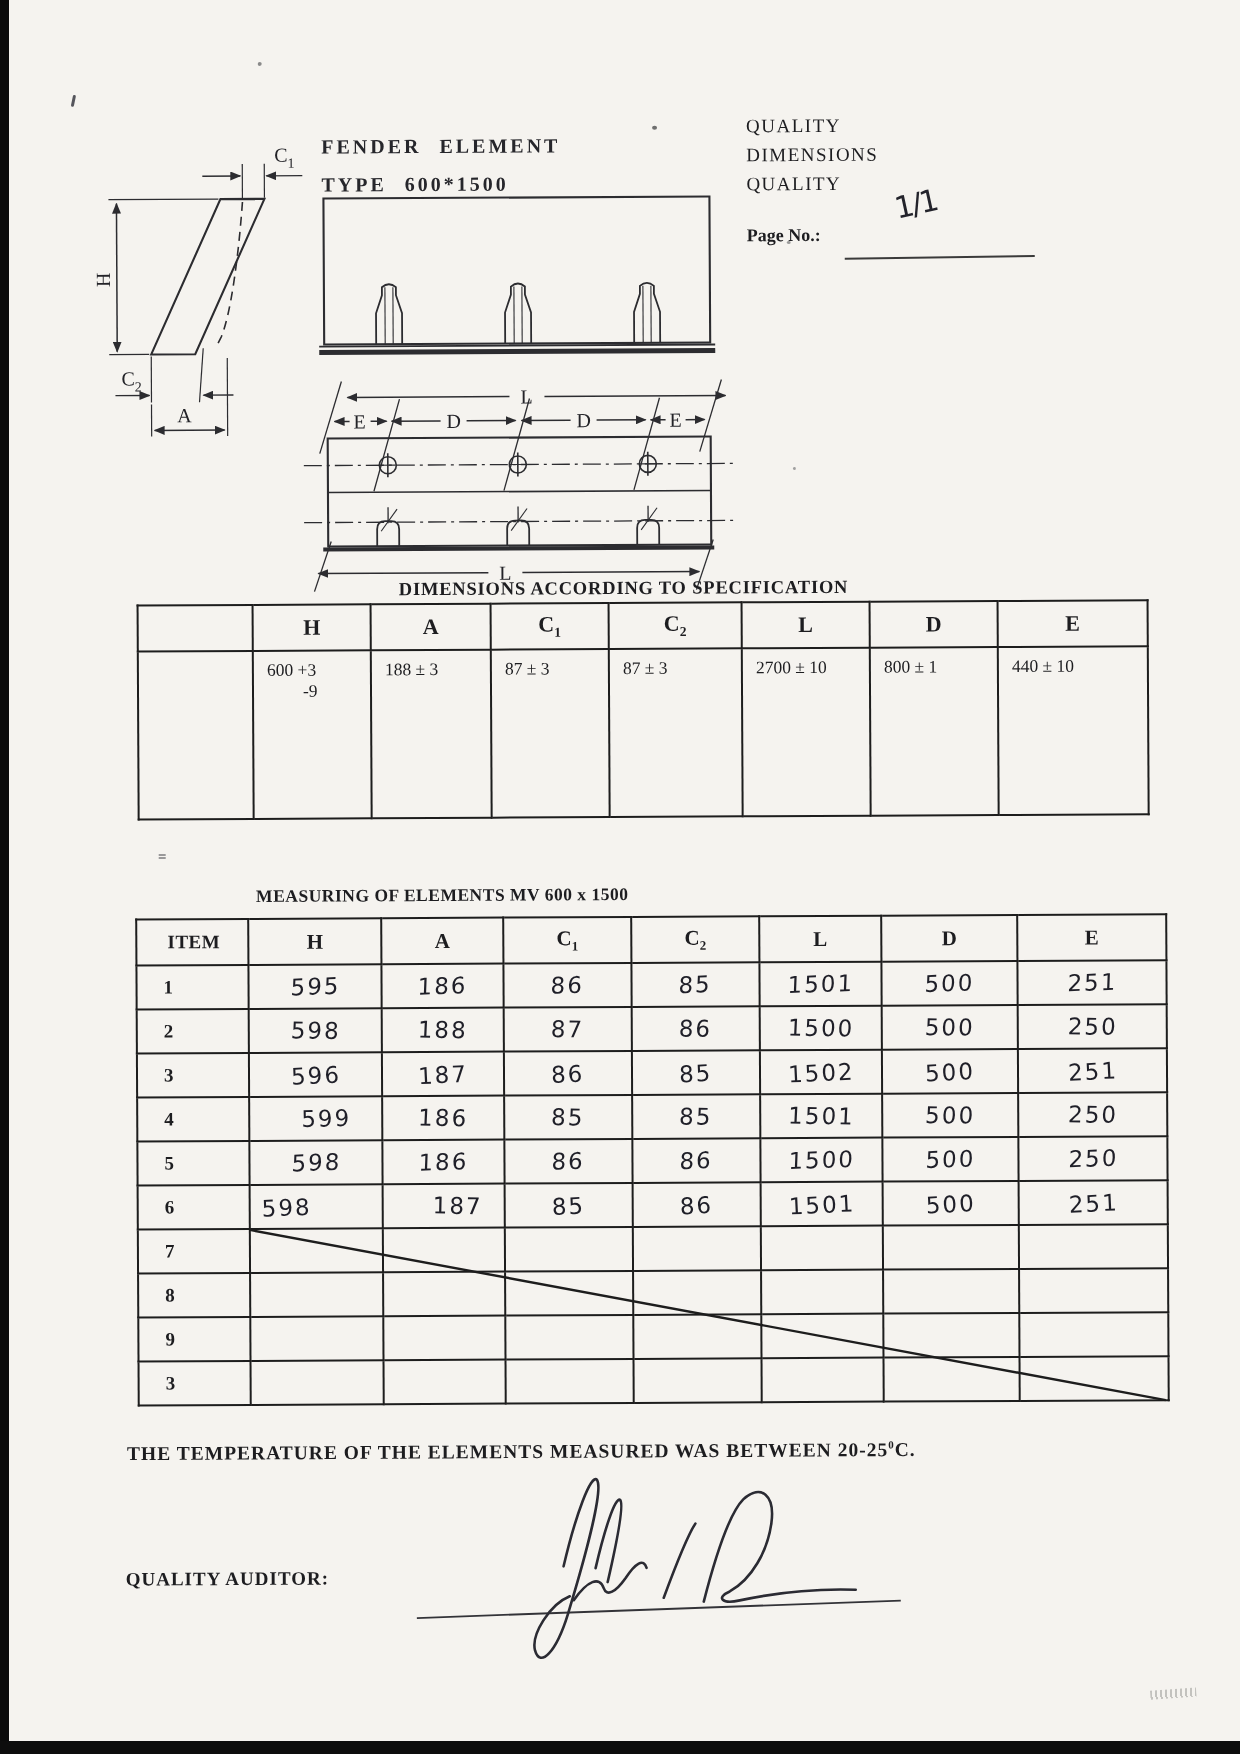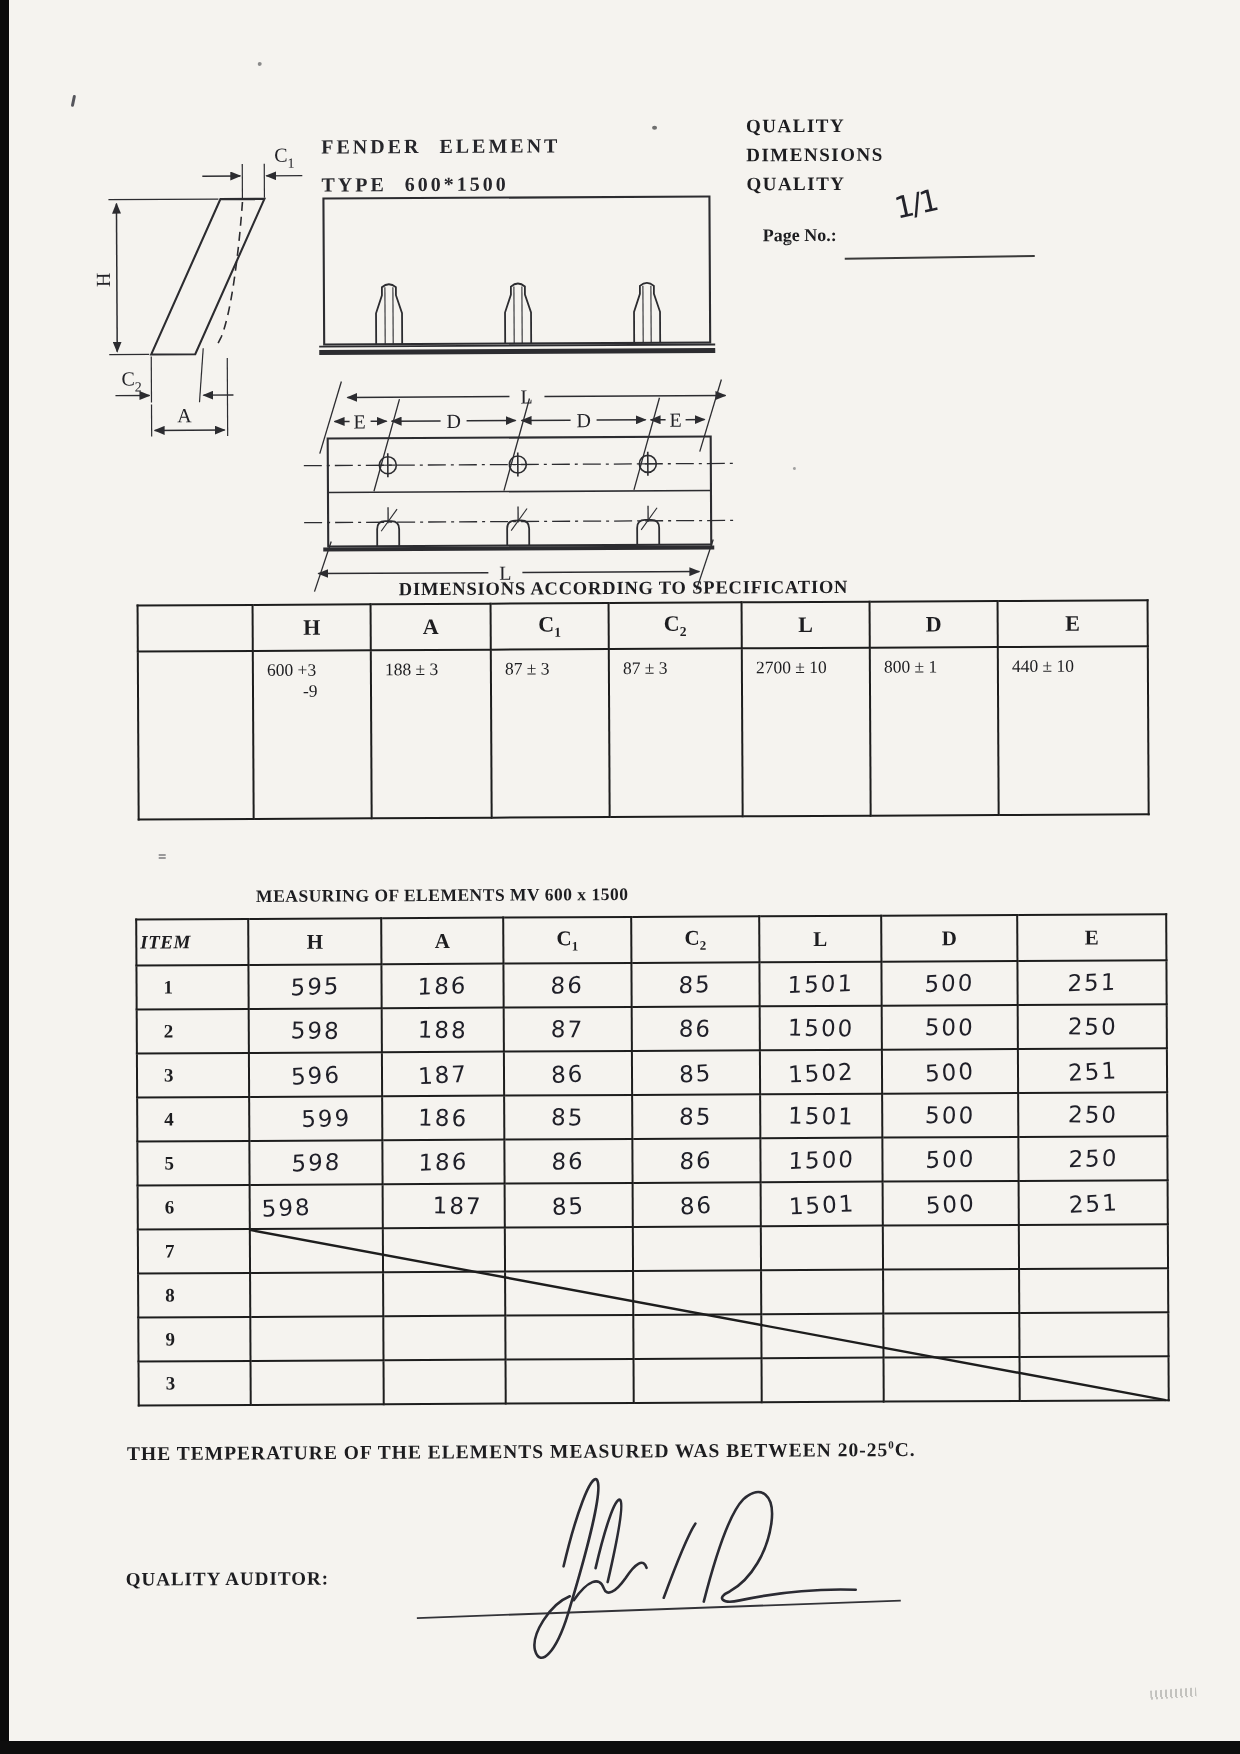--- a/index.html
+++ b/index.html
@@ -6,22 +6,22 @@
   #page{position:relative;width:1240px;height:1754px;background:#f5f3ef;overflow:hidden;
         font-family:"Liberation Serif","DejaVu Serif",serif;color:#1d1d20;}
   #sheet{position:absolute;inset:0;transform:rotate(-0.3deg);transform-origin:620px 880px;}
   .abs{position:absolute;}
   
   .edge-left{position:absolute;left:0;top:0;width:9px;height:100%;background:#0b0b0b;z-index:9;}
   .edge-bottom{position:absolute;left:0;bottom:0;width:100%;height:13px;background:#0d0d0d;z-index:9;}
 
   
   .doc-type{left:325px;top:126px;font-weight:bold;font-size:20px;letter-spacing:3px;word-spacing:10px;line-height:38px;color:#26262b;}
-  .records-title{left:750px;top:112px;font-weight:bold;font-size:19px;letter-spacing:1.5px;line-height:29px;}
-  .pageno-label{left:750px;top:226px;font-weight:bold;font-size:18px;margin-left:16px;}
+  .records-title{left:750px;top:112px;font-weight:normal;font-size:19px;letter-spacing:1.5px;line-height:29px;}
+  .pageno-label{left:750px;top:226px;font-weight:bold;font-size:18px;}
   .pageno-line{left:848px;top:258px;width:190px;height:2px;background:#3a3a3a;transform:rotate(-0.5deg);}
   .hand{font-family:"DejaVu Sans",sans-serif;color:#23232b;}
   .pageno-value{left:898px;top:188px;font-size:30px;transform:rotate(-12deg);letter-spacing:-2px;}
 
   
   .spec-title{left:300px;top:578px;width:650px;text-align:center;font-weight:bold;font-size:18.5px;letter-spacing:0.8px;}
   .dtable{border-collapse:collapse;table-layout:fixed;}
   .dtable th,.dtable td{border:2.2px solid #1d1d1d;padding:0;}
   .spec-tbl{left:138px;top:602px;}
   .spec-tbl th{height:44px;font-size:22px;font-weight:600;text-align:center;vertical-align:middle;}
@@ -29,21 +29,21 @@
   .spec-tbl td .second{padding-left:36px;}
   sub{font-size:0.62em;}
 
   
   .stray{left:158px;top:846px;font-size:15px;font-weight:bold;color:#44444a;}
 
   
   .meas-title{left:256px;top:884px;font-weight:bold;font-size:17.5px;letter-spacing:0.5px;}
   .meas-tbl{left:135px;top:916px;}
   .meas-tbl th{height:44px;font-size:21px;font-weight:600;text-align:center;vertical-align:middle;}
-  .meas-tbl th:first-child{text-align:left;padding-left:3px;font-size:19px;letter-spacing:0.5px;font-style:italic;}
+  .meas-tbl th:first-child{text-align:center;padding-left:3px;font-size:19px;letter-spacing:0.5px;}
   .meas-tbl td{height:42px;text-align:center;vertical-align:middle;}
   .meas-tbl td.item-cell{text-align:left;padding-left:26px;font-size:19px;font-weight:600;}
   .hv{display:inline-block;font-family:"DejaVu Sans",sans-serif;font-size:23px;color:#1f1f28;
       letter-spacing:2px;transform:rotate(-1.5deg) skewX(-4deg);}
   .meas-tbl tr:nth-child(2n) .hv{transform:rotate(1deg) skewX(-2deg);}
   .meas-tbl tr:nth-child(3n) .hv{transform:rotate(-2.5deg) translateY(1px);}
   .meas-tbl tr:nth-child(6) td:nth-child(2) .hv{transform:rotate(-2deg) translateX(-30px);}
   .meas-tbl tr:nth-child(6) td:nth-child(3) .hv{transform:translateX(14px) rotate(1.5deg);}
   .meas-tbl tr:nth-child(4) td:nth-child(2) .hv{transform:translateX(10px) rotate(-1deg);}
   .diag-svg{left:135px;top:916px;z-index:3;pointer-events:none;}

